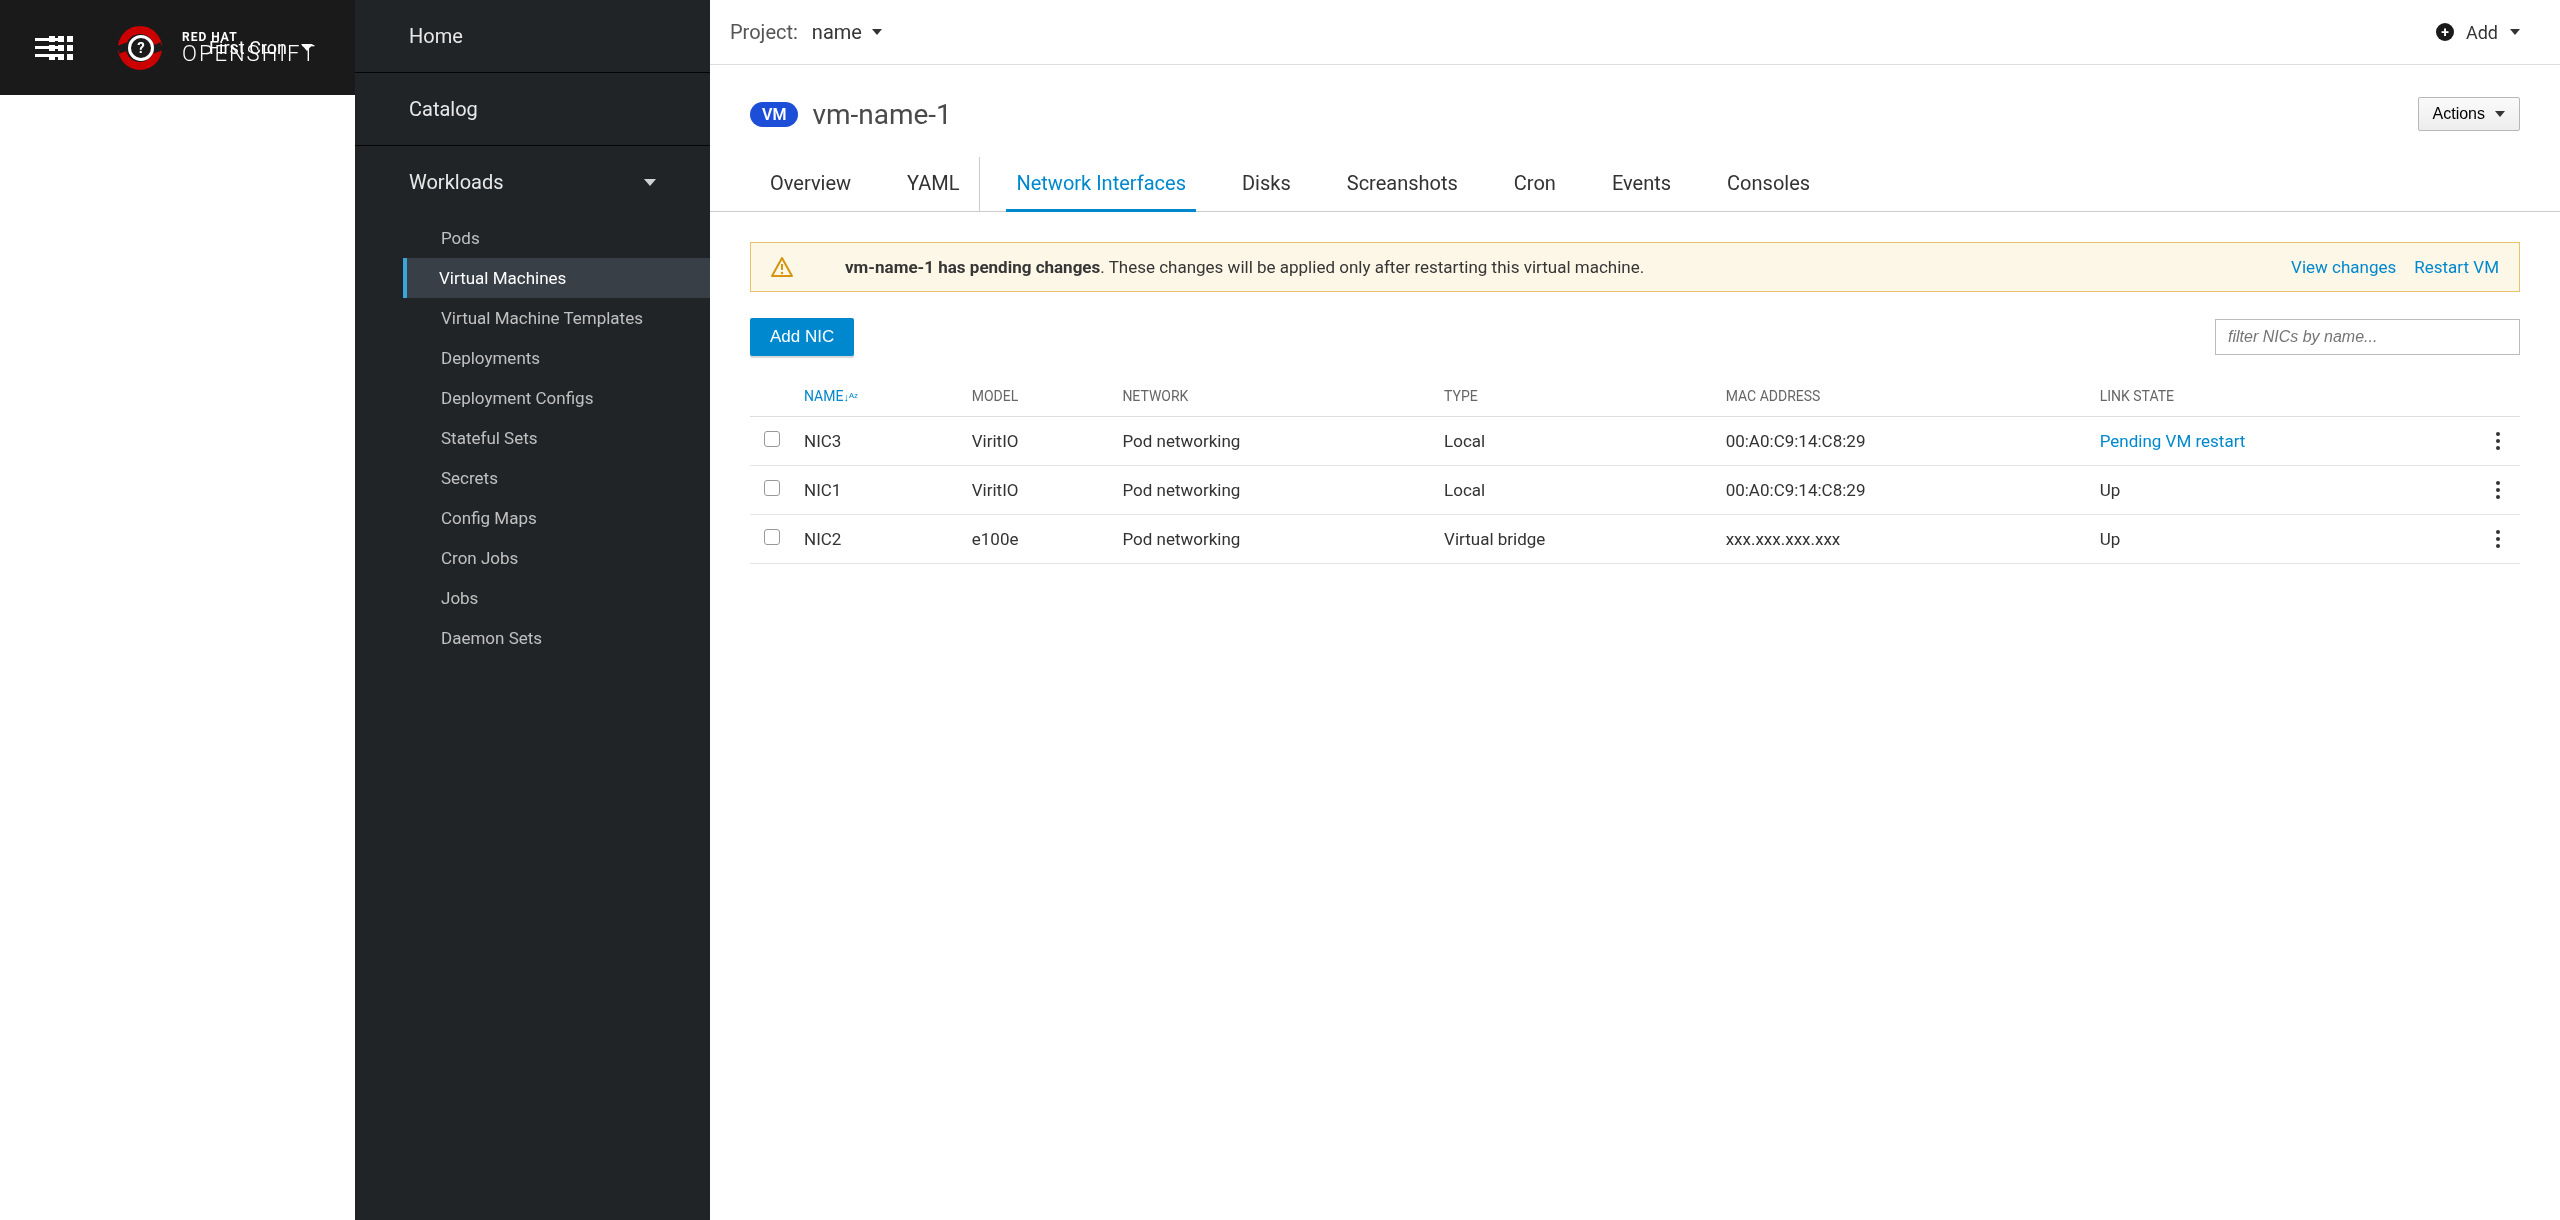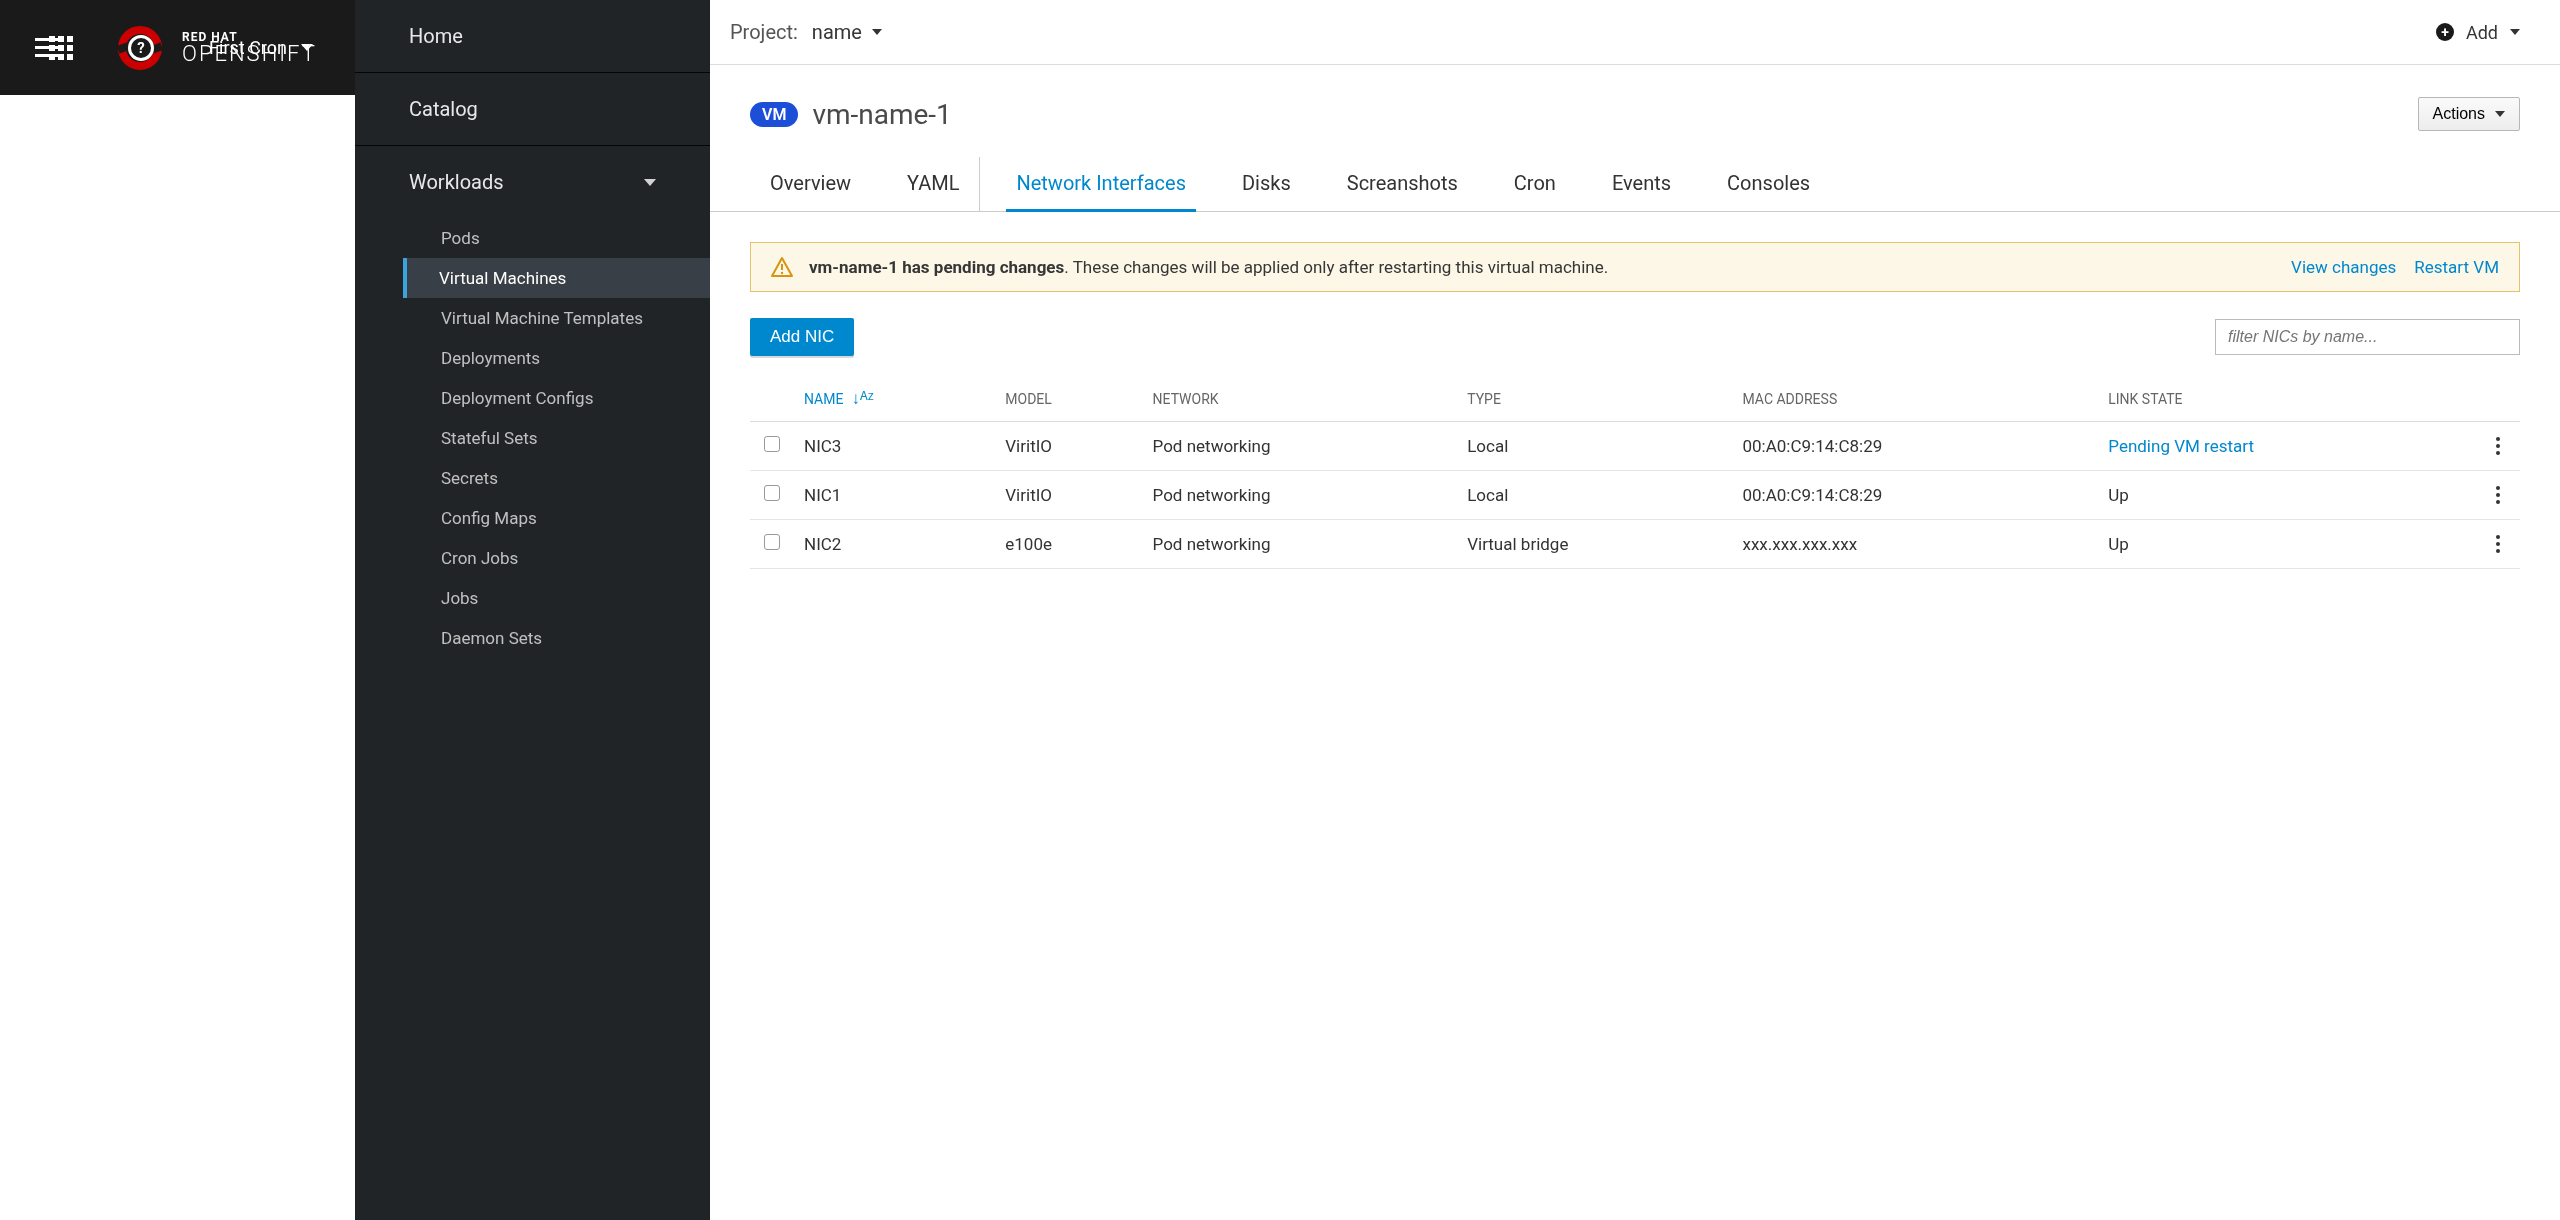--- a/index.html
+++ b/index.html
@@ -57,32 +57,32 @@
   .tabs{display:flex;gap:16px;padding-left:40px;border-bottom:1px solid #ccc;}
   .tab{padding:14px 20px 16px;font-size:20px;color:#333;cursor:pointer;position:relative;}
   .tab.sep{border-right:1px solid #ccc;}
   .tab.active{color:#0088ce;}
   .tab.active::after{content:"";position:absolute;left:10px;right:10px;bottom:-1px;height:3px;background:#0088ce;}
   
   .content{padding:30px 40px;}
   
   .alert{border:1px solid #e6c36b;background:#fdf7e7;padding:14px 20px;display:flex;align-items:center;gap:16px;font-size:17px;margin-bottom:26px;}
   .alert .warn-icon svg{display:block;}
-  .alert b{font-weight:700;}
+  .alert b{font-weight:700;margin-left:36px;}
   .alert .links{margin-left:auto;display:flex;gap:18px;white-space:nowrap;}
   .alert a{color:#0088ce;text-decoration:none;cursor:pointer;}
   
   .toolbar-row{display:flex;align-items:center;justify-content:space-between;margin-bottom:22px;}
   .btn-primary{background:#0088ce;color:#fff;border:none;padding:9px 20px;font-size:17px;border-radius:2px;cursor:pointer;box-shadow:0 2px 0 rgba(0,0,0,0.15);}
   .filter-input{border:1px solid #bbb;padding:8px 12px;font-size:16px;width:305px;font-style:italic;color:#888;}
   
   table{width:100%;border-collapse:collapse;}
   th{text-align:left;font-size:14px;color:#666;font-weight:400;padding:10px 8px 12px;border-bottom:1px solid #ddd;}
   th.name-col{color:#0088ce;}
-  .sort-ic{font-size:17px;margin-left:8px;}
+  .sort-ic{font-size:11px;margin-left:0;}
   td{padding:14px 8px;border-bottom:1px solid #e5e5e5;font-size:17px;color:#333;}
   .chk{width:16px;height:16px;border:1px solid #999;border-radius:3px;display:inline-block;cursor:pointer;}
   .link-blue{color:#0088ce;cursor:pointer;}
   .kebab{display:flex;flex-direction:column;gap:3px;align-items:center;cursor:pointer;width:20px;}
   .kebab span{width:4px;height:4px;background:#333;border-radius:50%;}
   td.chk-cell,th.chk-cell{width:46px;padding-left:14px;}
   td.kebab-cell,th.kebab-cell{width:40px;}
 </style>
 </head>
 <body>

